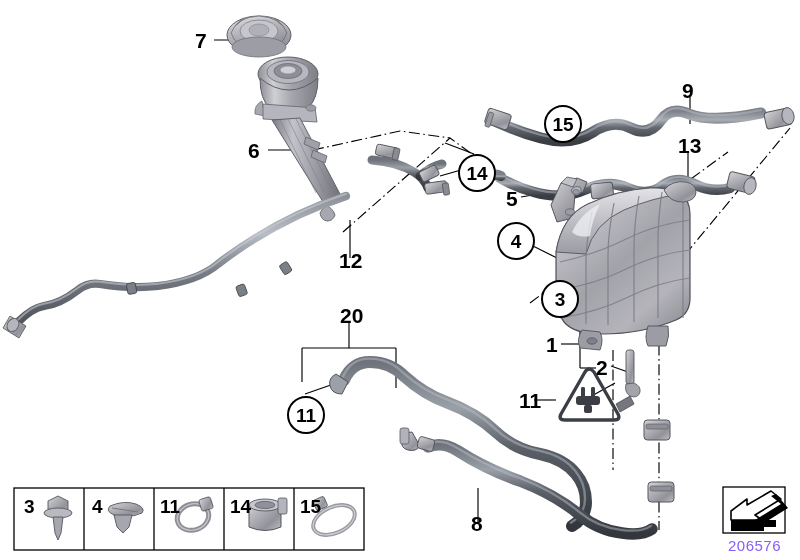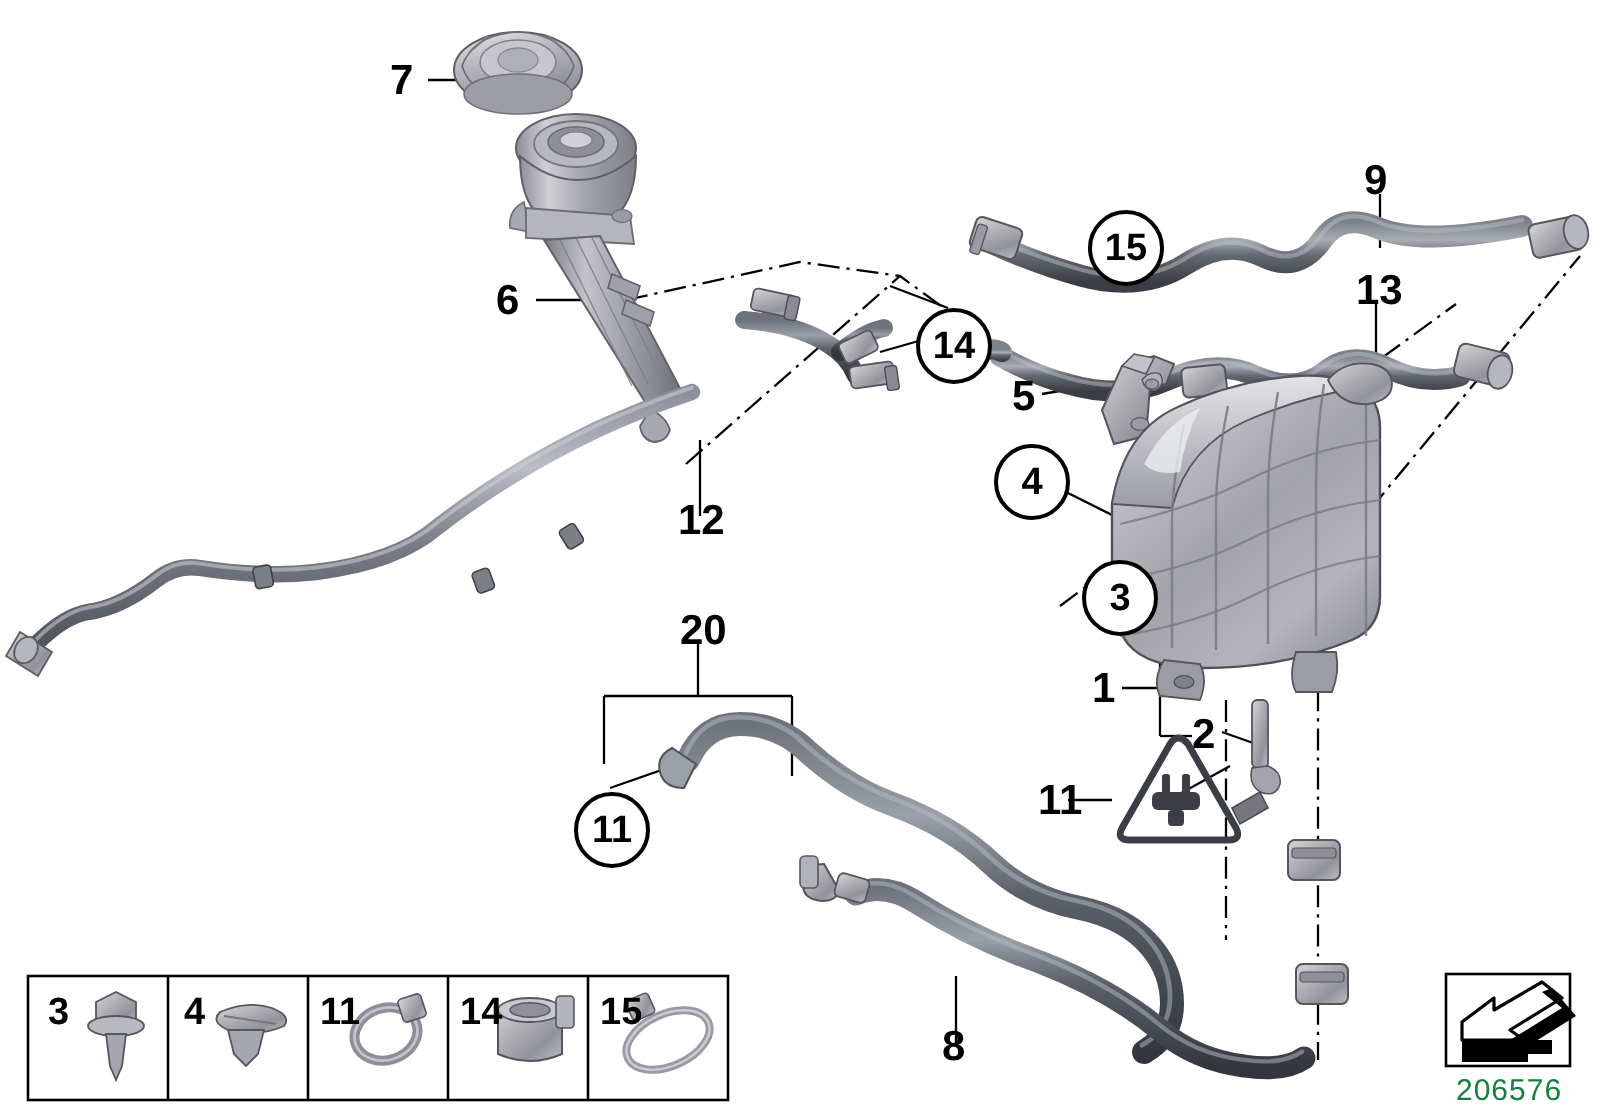--- a/index.html
+++ b/index.html
@@ -8,21 +8,21 @@
        -webkit-font-smoothing:antialiased;}
   #stage{position:relative;width:800px;height:560px;background:#fff;}
   #art{position:absolute;left:0;top:0;width:800px;height:560px;}
   .callout{position:absolute;font-weight:bold;color:#000;line-height:1;
            font-family:"Liberation Sans",sans-serif;}
   .callout.plain{font-size:21px;}
   .callout.circled{font-size:19px;width:34px;height:34px;border:2.2px solid #000;
                    border-radius:50%;background:#fff;display:flex;
                    align-items:center;justify-content:center;}
   .legendnum{position:absolute;font-weight:bold;font-size:19px;color:#000;}
-  .partnum{position:absolute;font-size:15px;color:#15803d;letter-spacing:.5px;}
+  .partnum{position:absolute;font-size:15px;color:#8b5cf6;letter-spacing:.5px;}
 </style>
 </head>
 <body>
 
 <div id="stage">
 
   <svg id="art" viewBox="0 0 800 560">
     <defs>
       <linearGradient id="hoseG" x1="0" y1="0" x2="0" y2="1">
         <stop offset="0%" stop-color="#6d727b"></stop>

